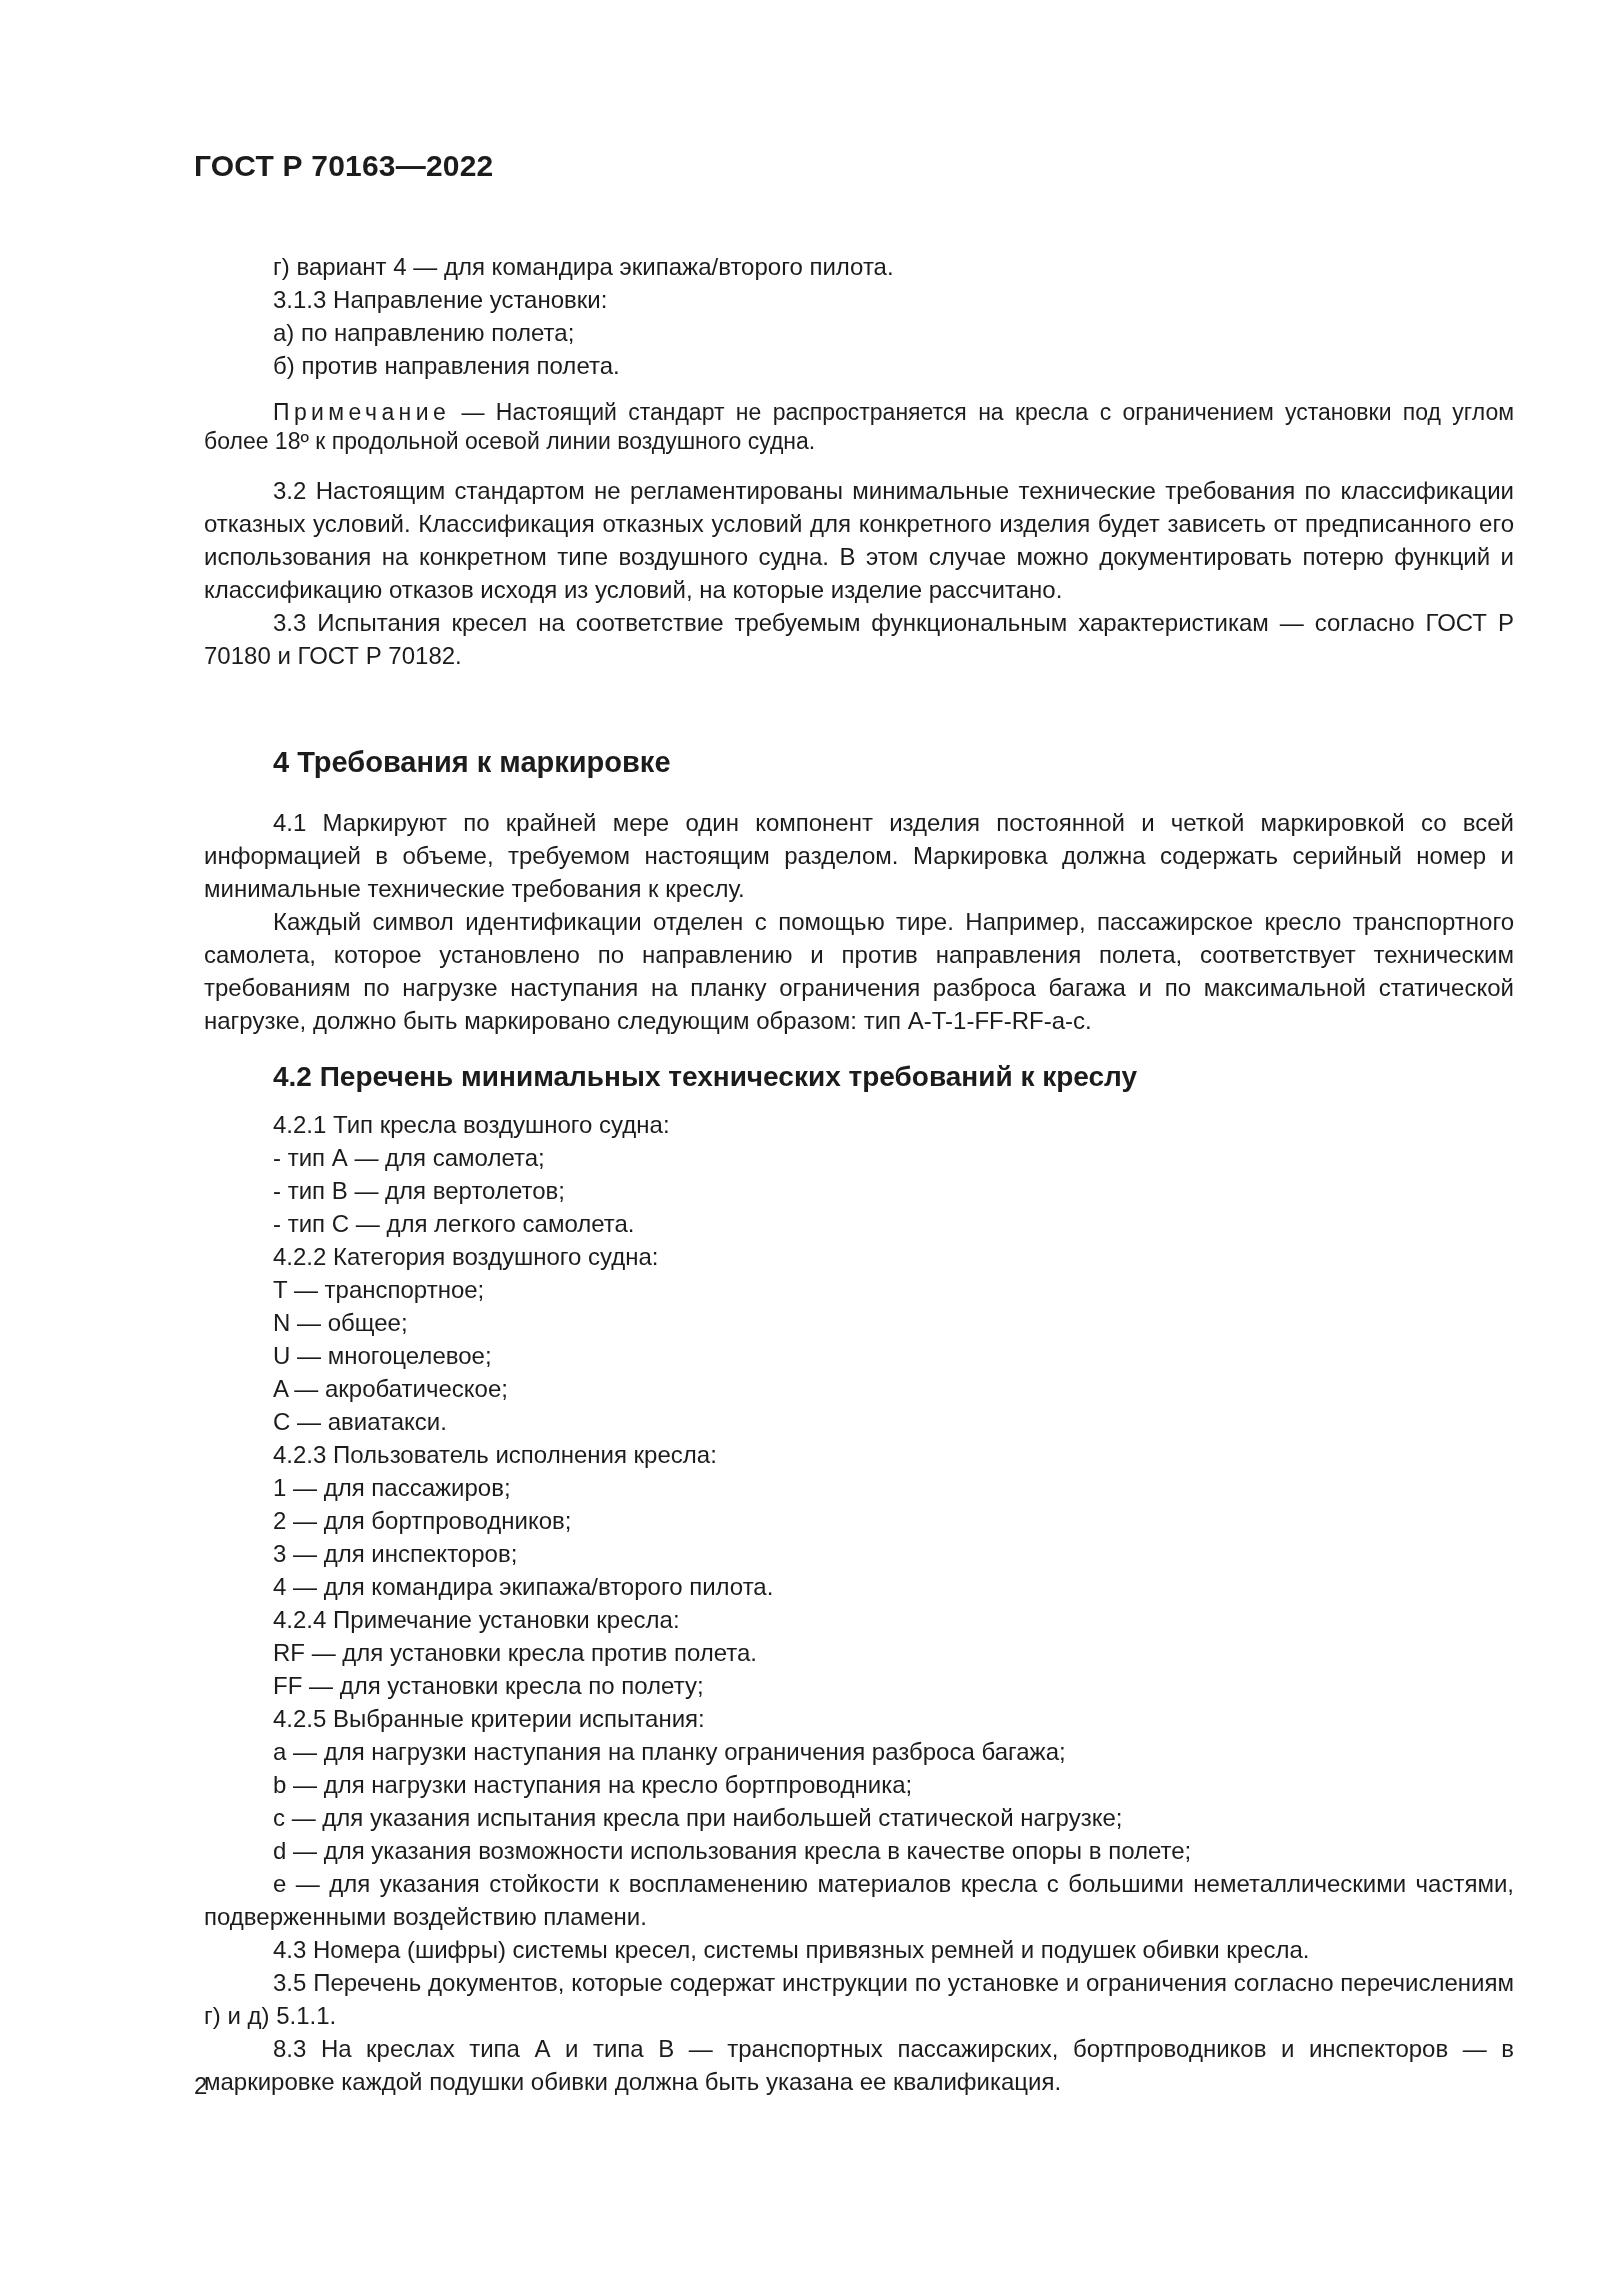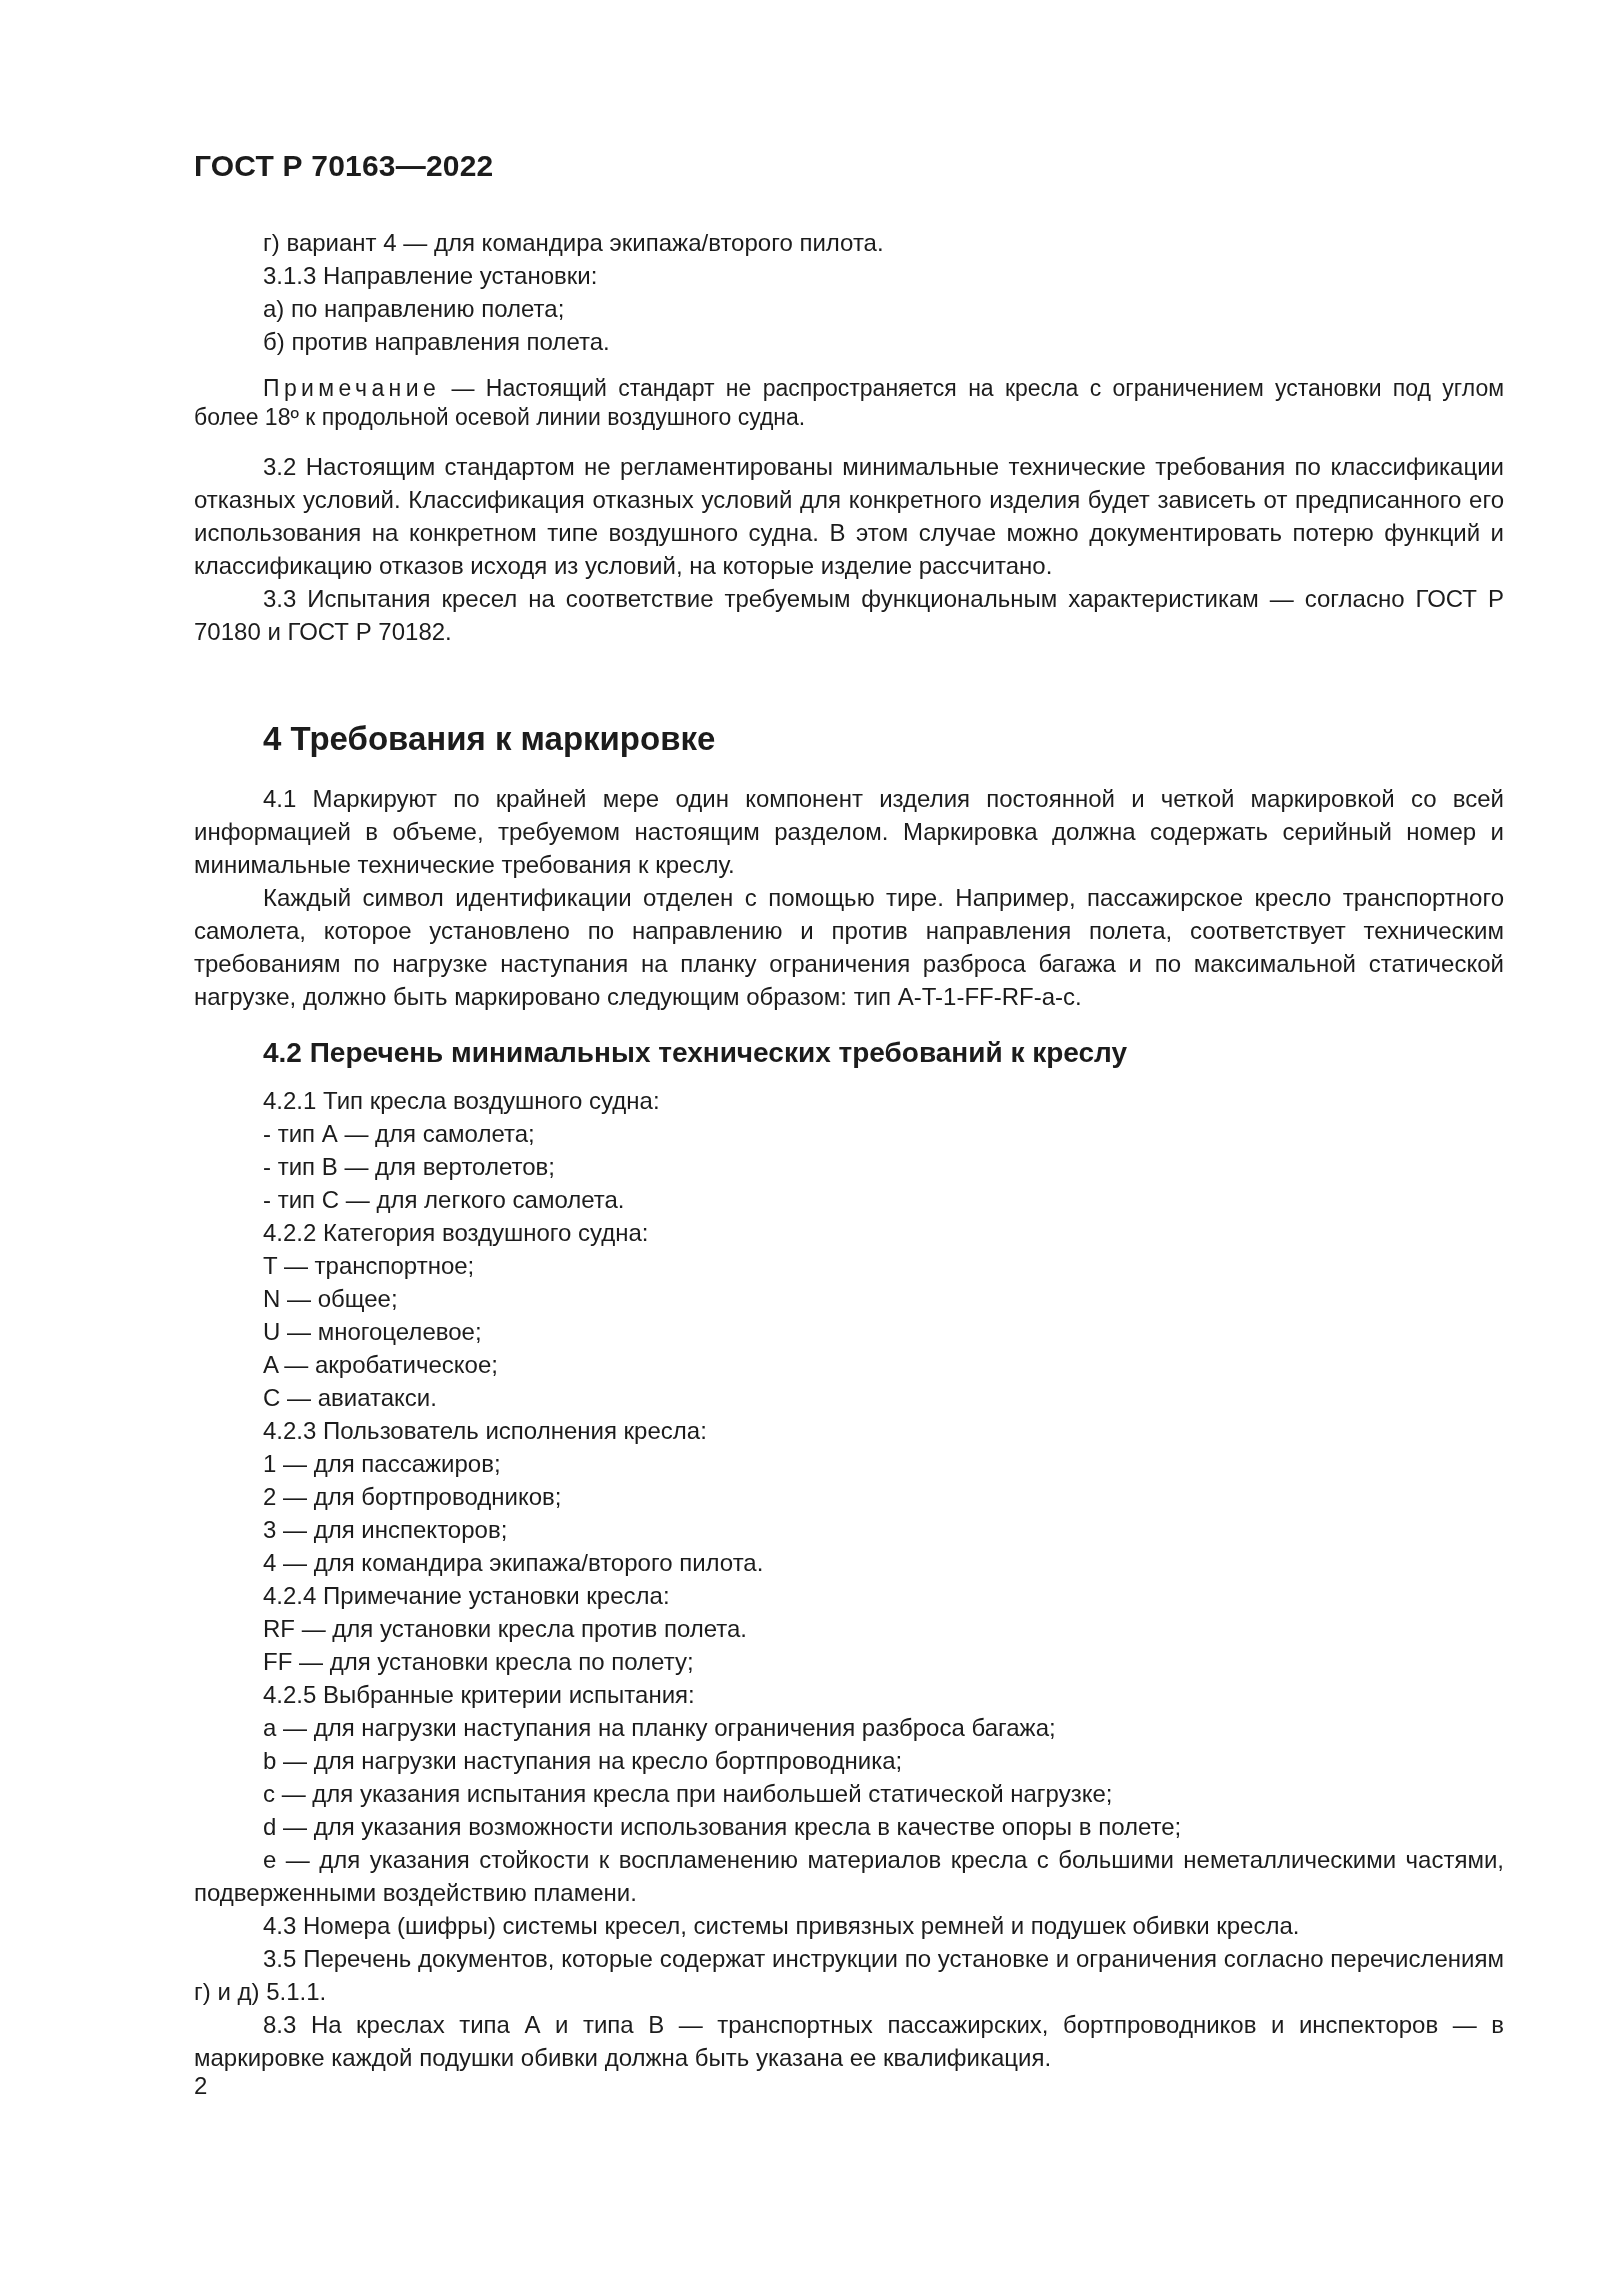--- a/index.html
+++ b/index.html
@@ -1,25 +1,25 @@
 <!DOCTYPE html>
 <html><head>
 <meta charset="utf-8">
 <style>
   html, body { margin:0; padding:0; background:#ffffff; }
   body { width:1621px; height:2293px; position:relative; overflow:hidden;
          font-family:"Liberation Sans", sans-serif; color:#1c1c1c; }
   .page { position:absolute; left:0; top:0; width:1621px; height:2293px; }
   .header { position:absolute; left:194px; top:149px; font-size:30px; font-weight:bold; letter-spacing:0.2px; }
-  .body { position:absolute; left:194px; width:1310px; font-size:24px; line-height:33px; }
+  .body { position:absolute; left:204px; width:1310px; font-size:24px; line-height:33px;margin-top:24px; }
   .p { margin:0; text-align:justify; text-indent:69px; }
   .li { margin:0; padding-left:69px; }
   .note { margin:0; font-size:23px; line-height:29px; text-align:justify; text-indent:69px; }
   .note .lbl { letter-spacing:4.4px; }
-  .h1 { margin:0; font-size:33px; font-weight:bold; padding-left:69px; line-height:39px; }
+  .h1 { margin:0; font-size:29px; font-weight:bold; padding-left:69px; line-height:39px; }
   .h2 { margin:0; font-size:28px; font-weight:bold; padding-left:69px; line-height:33px; }
   .pagenum { position:absolute; left:194px; top:2072px; font-size:24px; }
 </style>
 </head>
 <body>
 
 <div class="page">
 
   <div class="header">ГОСТ Р 70163—2022</div>
 

